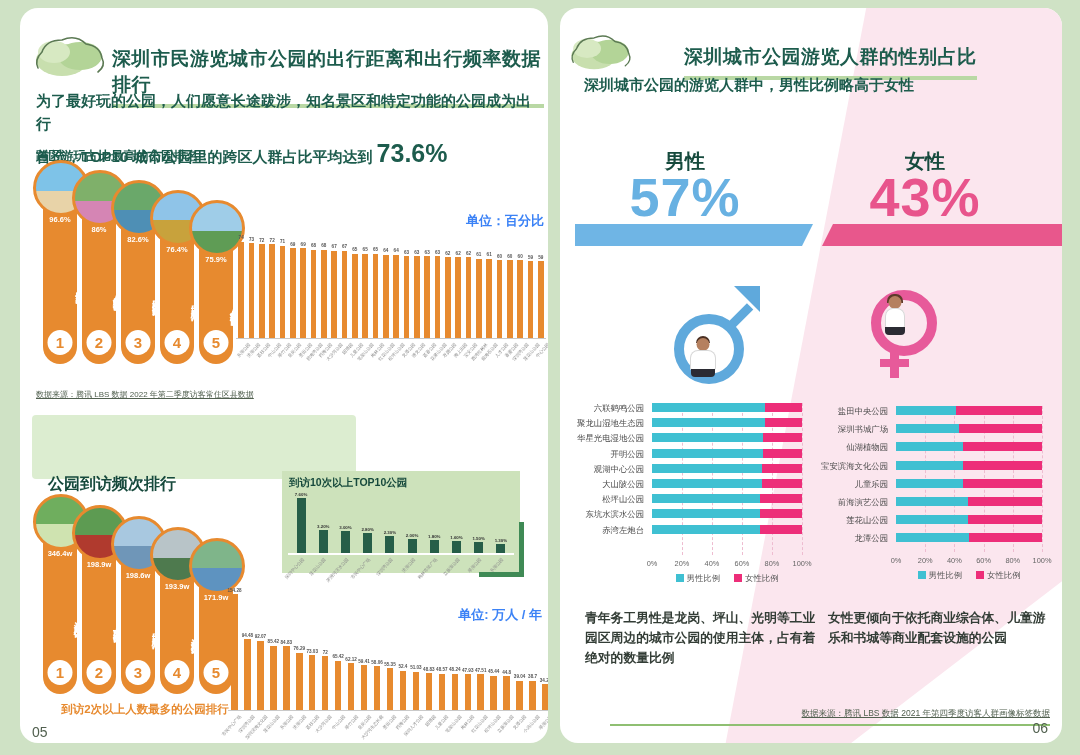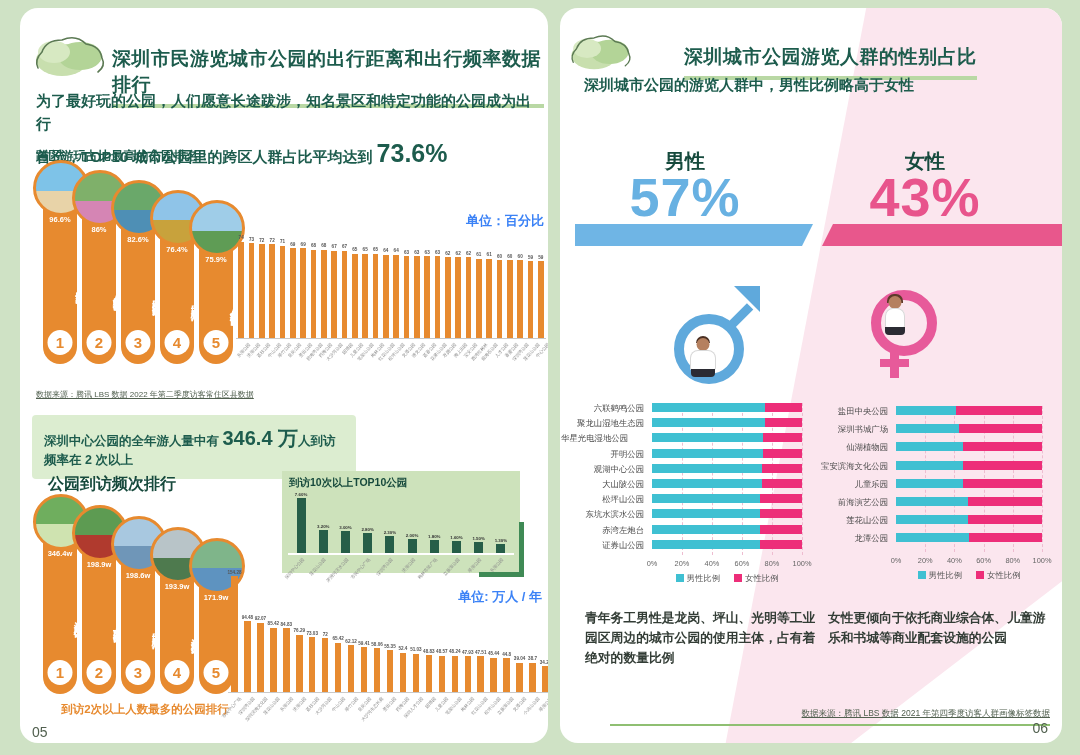--- a/index.html
+++ b/index.html
@@ -254,23 +254,20 @@
       <div class="vval" style="left: 292.333px; width: 16.3333px; top: 58.8px;">59</div>
       <div class="vlab" style="right: 15.5px; top: 146px;">莲花山公园</div>
       <div class="vbar" style="left: 308.083px; width: 5.5px; height: 76.7px; top: 65.3px;"></div>
       <div class="vval" style="left: 302.667px; width: 16.3333px; top: 58.8px;">59</div>
       <div class="vlab" style="right: 5.16667px; top: 146px;">中心公园</div>
     </div>
 
   <div class="src" style="left:16px;top:381px;">数据来源：腾讯 LBS 数据 2022 年第二季度访客常住区县数据</div>
 
   <div id="revisit-box">
-    <div class="l2">
-      <span>深圳中心公园的全年游人量中有 </span><span class="big">346.4 万</span><span>人到访频率在 2 次以上</span>
-    </div>
   </div>
 
   <div class="sec-title" style="left:16px;top:466px;margin-left:12px;">公园到访频次排行</div>
 
   <div class="rank-wrap" id="ranking2" style="left:12px;top:486px;width:210px;height:206px;">
       <div class="rank-item" style="left: 0px; top: 0px; bottom: 0px;">
         <div class="rank-bar">
           <div class="rank-badge">1</div>
         </div>
         <div class="rank-photo" style="background: linear-gradient(rgb(111, 174, 94) 55%, rgb(207, 227, 176) 55%);"></div>
@@ -340,21 +337,21 @@
       <div class="ival" style="left: 159.4px; width: 30.2px; top: 64.48px;">1.60%</div>
       <div class="vlab" style="right: 63.5px; top: 86px;">立新湖公园</div>
       <div class="ibar" style="left: 192.2px; width: 9px; height: 10.8px; top: 71.2px;"></div>
       <div class="ival" style="left: 181.6px; width: 30.2px; top: 65.2px;">1.50%</div>
       <div class="vlab" style="right: 41.3px; top: 86px;">翠湖公园</div>
       <div class="ibar" style="left: 214.4px; width: 9px; height: 9.36px; top: 72.64px;"></div>
       <div class="ival" style="left: 203.8px; width: 30.2px; top: 66.64px;">1.30%</div>
       <div class="vlab" style="right: 19.1px; top: 86px;">东湖公园</div>
     </div>
 
-  <div class="vchart" id="chart2" style="left:204px;top:546px;width:332px;height:176px;">
+  <div class="vchart" id="chart2" style="left:204px;top:564px;width:332px;height:176px;">
     <div class="unit-label" style="right:14px;top:34px;">单位: 万人 / 年</div>
   <div class="baseline" style="top: 138px; left: 4px; width: 324px;"></div>
       <div class="vbar" style="left: 7.23px; width: 6.5px; height: 115.71px; top: 22.29px;"></div>
       <div class="vval" style="left: 1px; width: 18.96px; top: 15.79px;">154.28</div>
       <div class="vlab" style="right: 317.52px; top: 142px;">市民中心广场</div>
       <div class="vbar" style="left: 20.19px; width: 6.5px; height: 70.86px; top: 67.14px;"></div>
       <div class="vval" style="left: 13.96px; width: 18.96px; top: 60.64px;">94.48</div>
       <div class="vlab" style="right: 304.56px; top: 142px;">深圳湾公园</div>
       <div class="vbar" style="left: 33.15px; width: 6.5px; height: 69.0525px; top: 68.9475px;"></div>
       <div class="vval" style="left: 26.92px; width: 18.96px; top: 62.4475px;">92.07</div>
@@ -492,21 +489,21 @@
         </div>
       </div>
       <div class="hrow" style="top: 15.2px; height: 15.2px;">
         <div class="rlab" style="left: 0px; width: 84px;">聚龙山湿地生态园</div>
         <div class="track" style="left: 92px; width: 150px;">
           <div class="seg-m" style="width: 75%;"></div>
           <div class="seg-f" style="width: 25%;"></div>
         </div>
       </div>
       <div class="hrow" style="top: 30.4px; height: 15.2px;">
-        <div class="rlab" style="left: 0px; width: 68px;">华星光电湿地公园</div>
+        <div class="rlab" style="left: 0px; width: 84px;">华星光电湿地公园</div>
         <div class="track" style="left: 92px; width: 150px;">
           <div class="seg-m" style="width: 74%;"></div>
           <div class="seg-f" style="width: 26%;"></div>
         </div>
       </div>
       <div class="hrow" style="top: 45.6px; height: 15.2px;">
         <div class="rlab" style="left: 0px; width: 84px;">开明公园</div>
         <div class="track" style="left: 92px; width: 150px;">
           <div class="seg-m" style="width: 74%;"></div>
           <div class="seg-f" style="width: 26%;"></div>
@@ -535,27 +532,20 @@
       </div>
       <div class="hrow" style="top: 106.4px; height: 15.2px;">
         <div class="rlab" style="left: 0px; width: 84px;">东坑水滨水公园</div>
         <div class="track" style="left: 92px; width: 150px;">
           <div class="seg-m" style="width: 72%;"></div>
           <div class="seg-f" style="width: 28%;"></div>
         </div>
       </div>
       <div class="hrow" style="top: 121.6px; height: 15.2px;">
         <div class="rlab" style="left: 0px; width: 84px;">赤湾左炮台</div>
-        <div class="track" style="left: 92px; width: 150px;">
-          <div class="seg-m" style="width: 72%;"></div>
-          <div class="seg-f" style="width: 28%;"></div>
-        </div>
-      </div>
-      <div class="hrow" style="top: 136.8px; height: 15.2px;">
-        <div class="rlab" style="left: 0px; width: 84px;">证券山公园</div>
         <div class="track" style="left: 92px; width: 150px;">
           <div class="seg-m" style="width: 72%;"></div>
           <div class="seg-f" style="width: 28%;"></div>
         </div>
       </div>
       <div class="tick" style="left: 92px; top: 156px;">0%</div>
       <div class="tick" style="left: 122px; top: 156px;">20%</div>
       <div class="tick" style="left: 152px; top: 156px;">40%</div>
       <div class="tick" style="left: 182px; top: 156px;">60%</div>
       <div class="tick" style="left: 212px; top: 156px;">80%</div>

